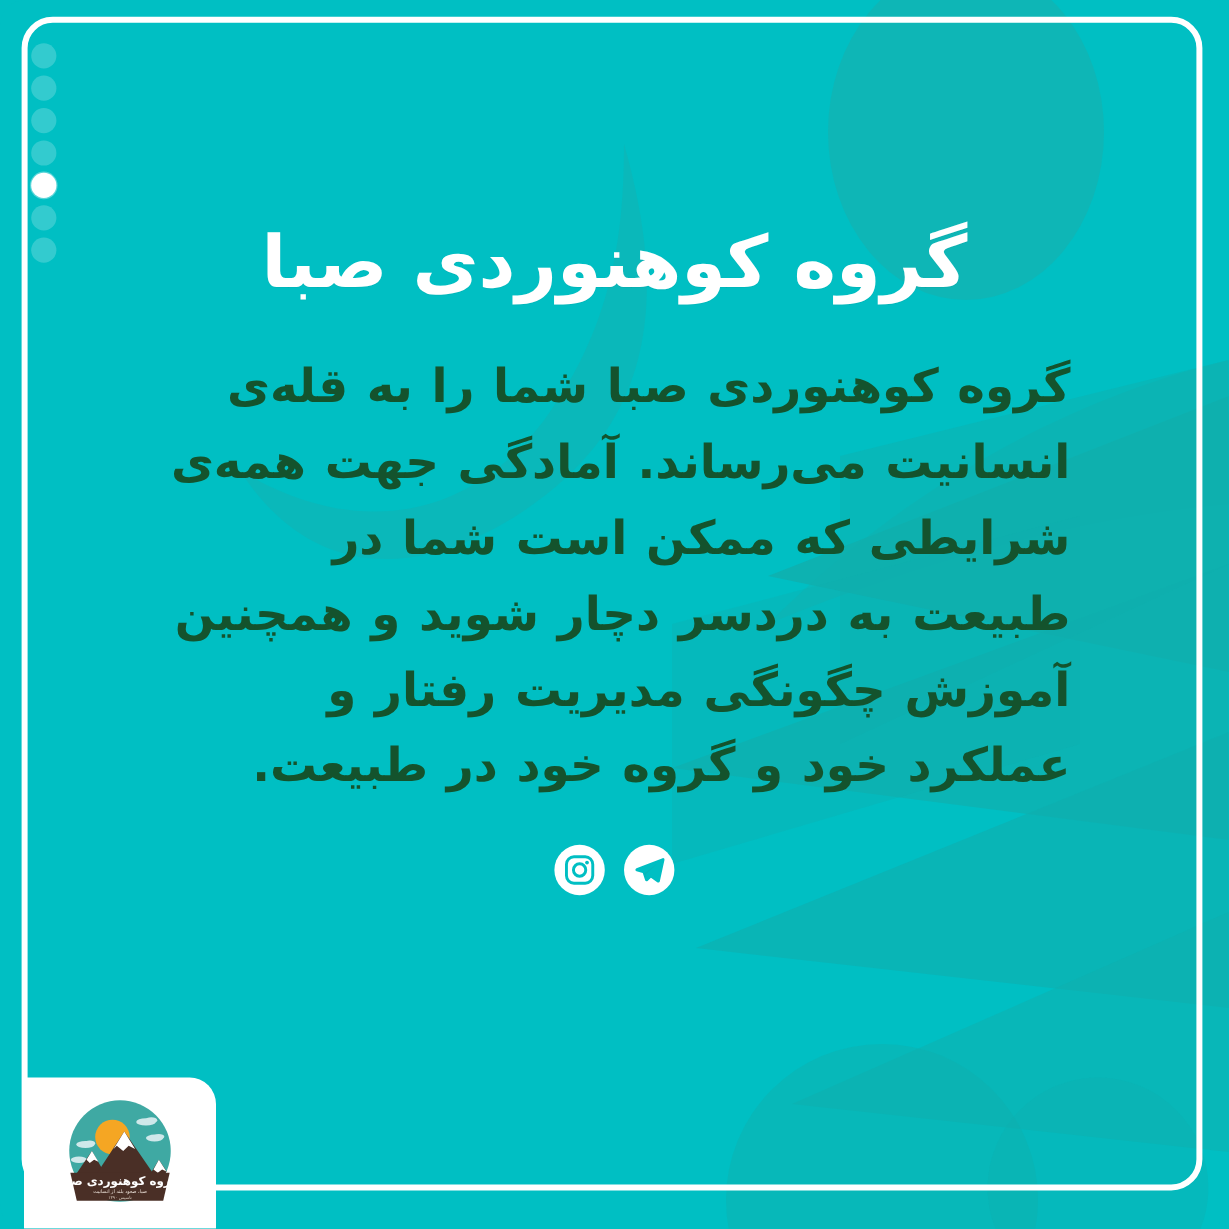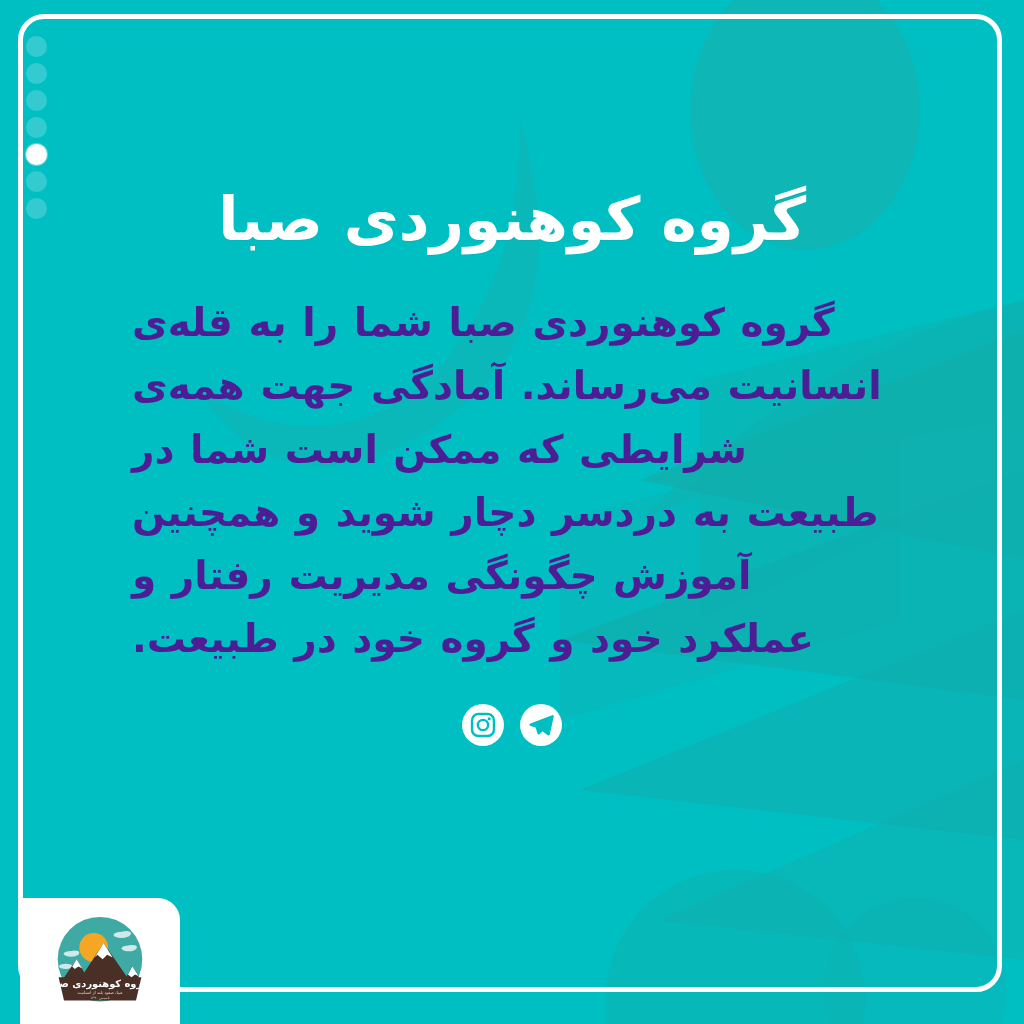--- a/index.html
+++ b/index.html
@@ -63,25 +63,25 @@
     font-weight:bold;
     letter-spacing:0.5px;
     text-align:center;
     line-height:1.12;
     direction:rtl;
     text-shadow:0 1px 0 rgba(0,0,0,0.04);
   }
   #body-copy{
     margin-top:38px;
     width:760px;
-    color:#4c1d95;
+    color:#14532d;
     font-size:39px;
     font-weight:bold;
     line-height:1.62;
-    text-align:left;
+    text-align:right;
     direction:rtl;
     word-spacing:2px;
   }
 
   
   #social-row{
     margin-top:34px;
     display:flex;align-items:center;justify-content:center;
     gap:16px;
   }

